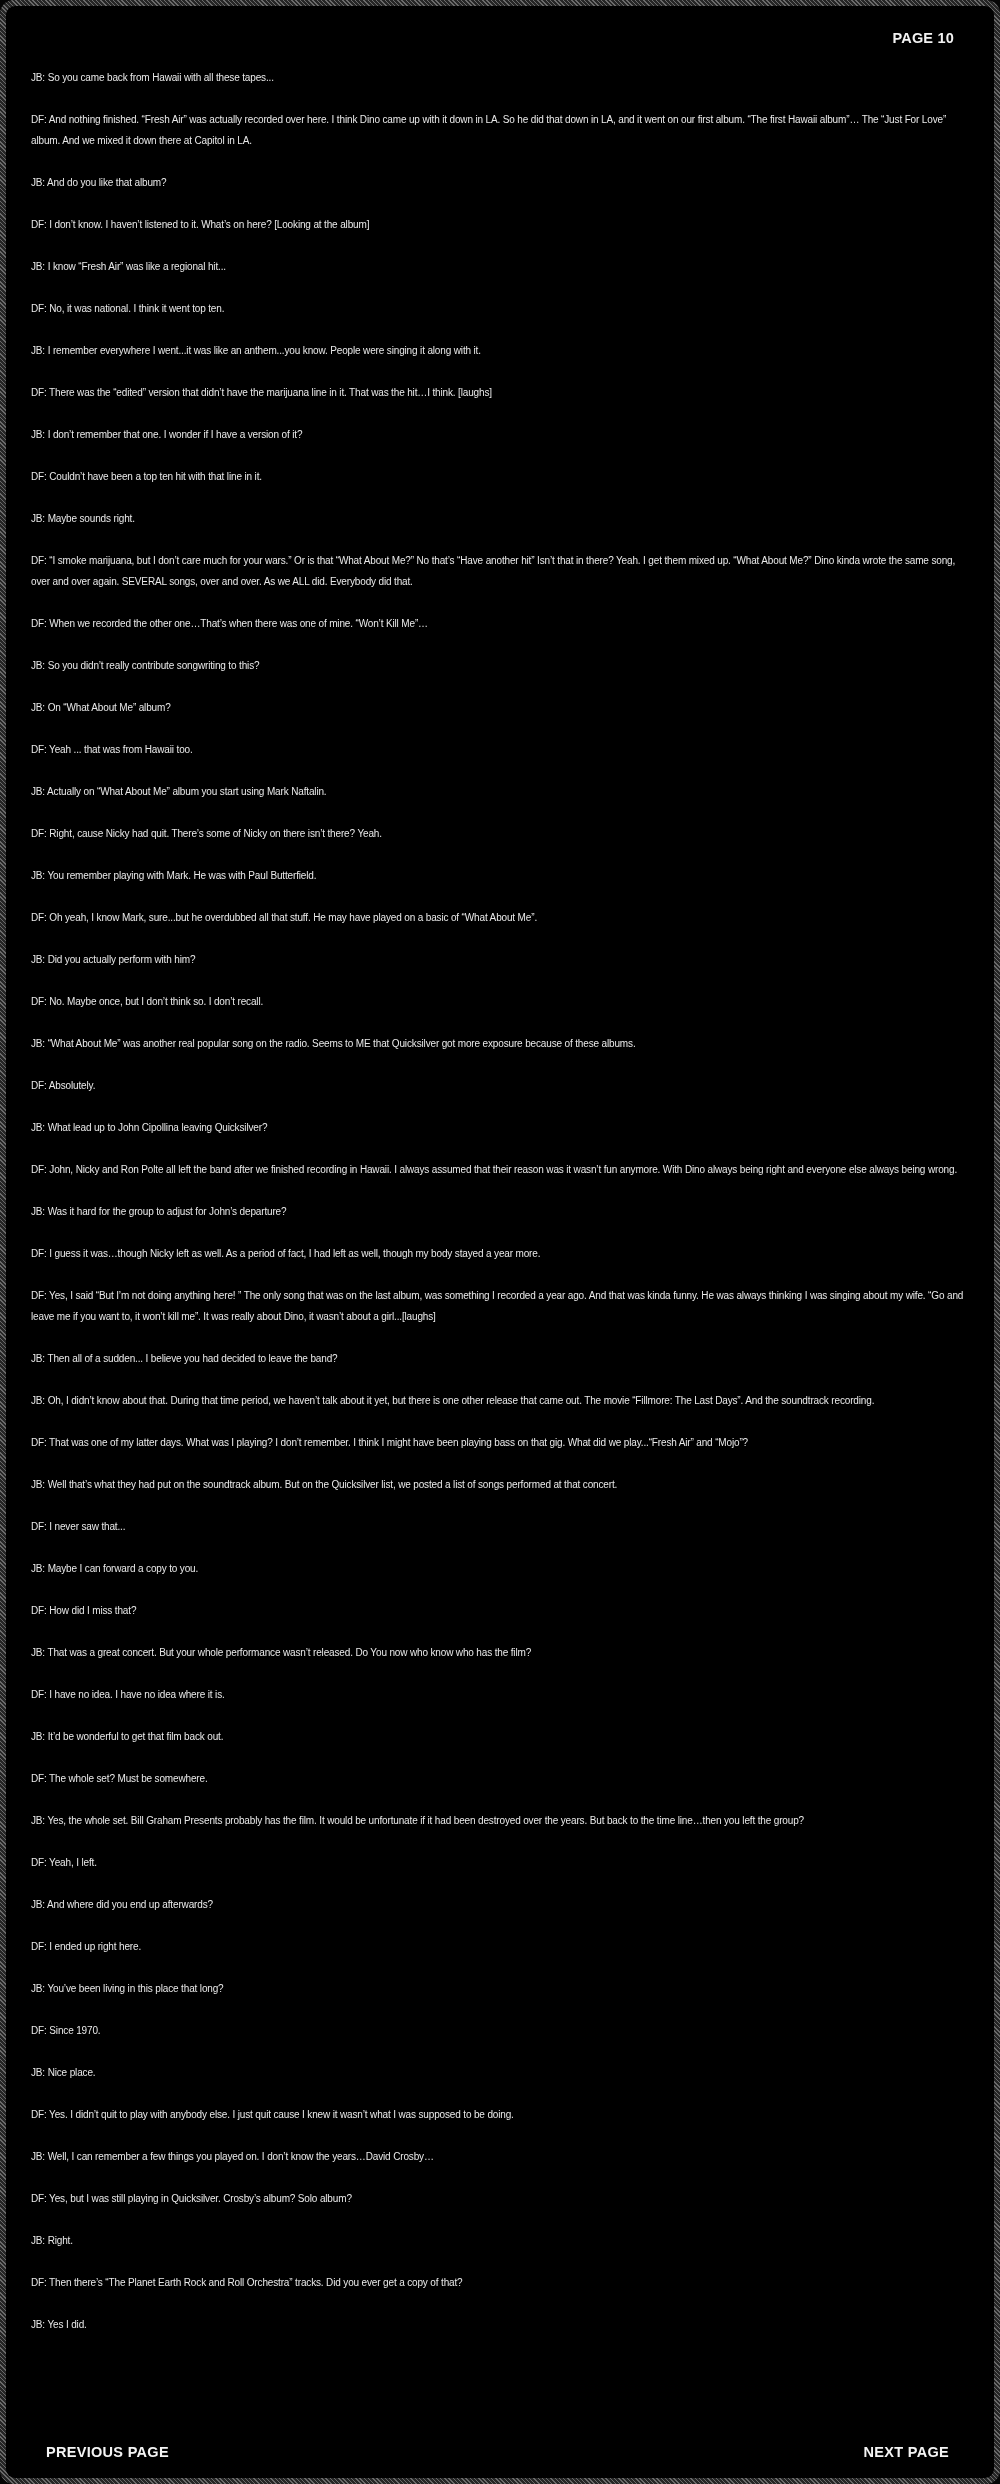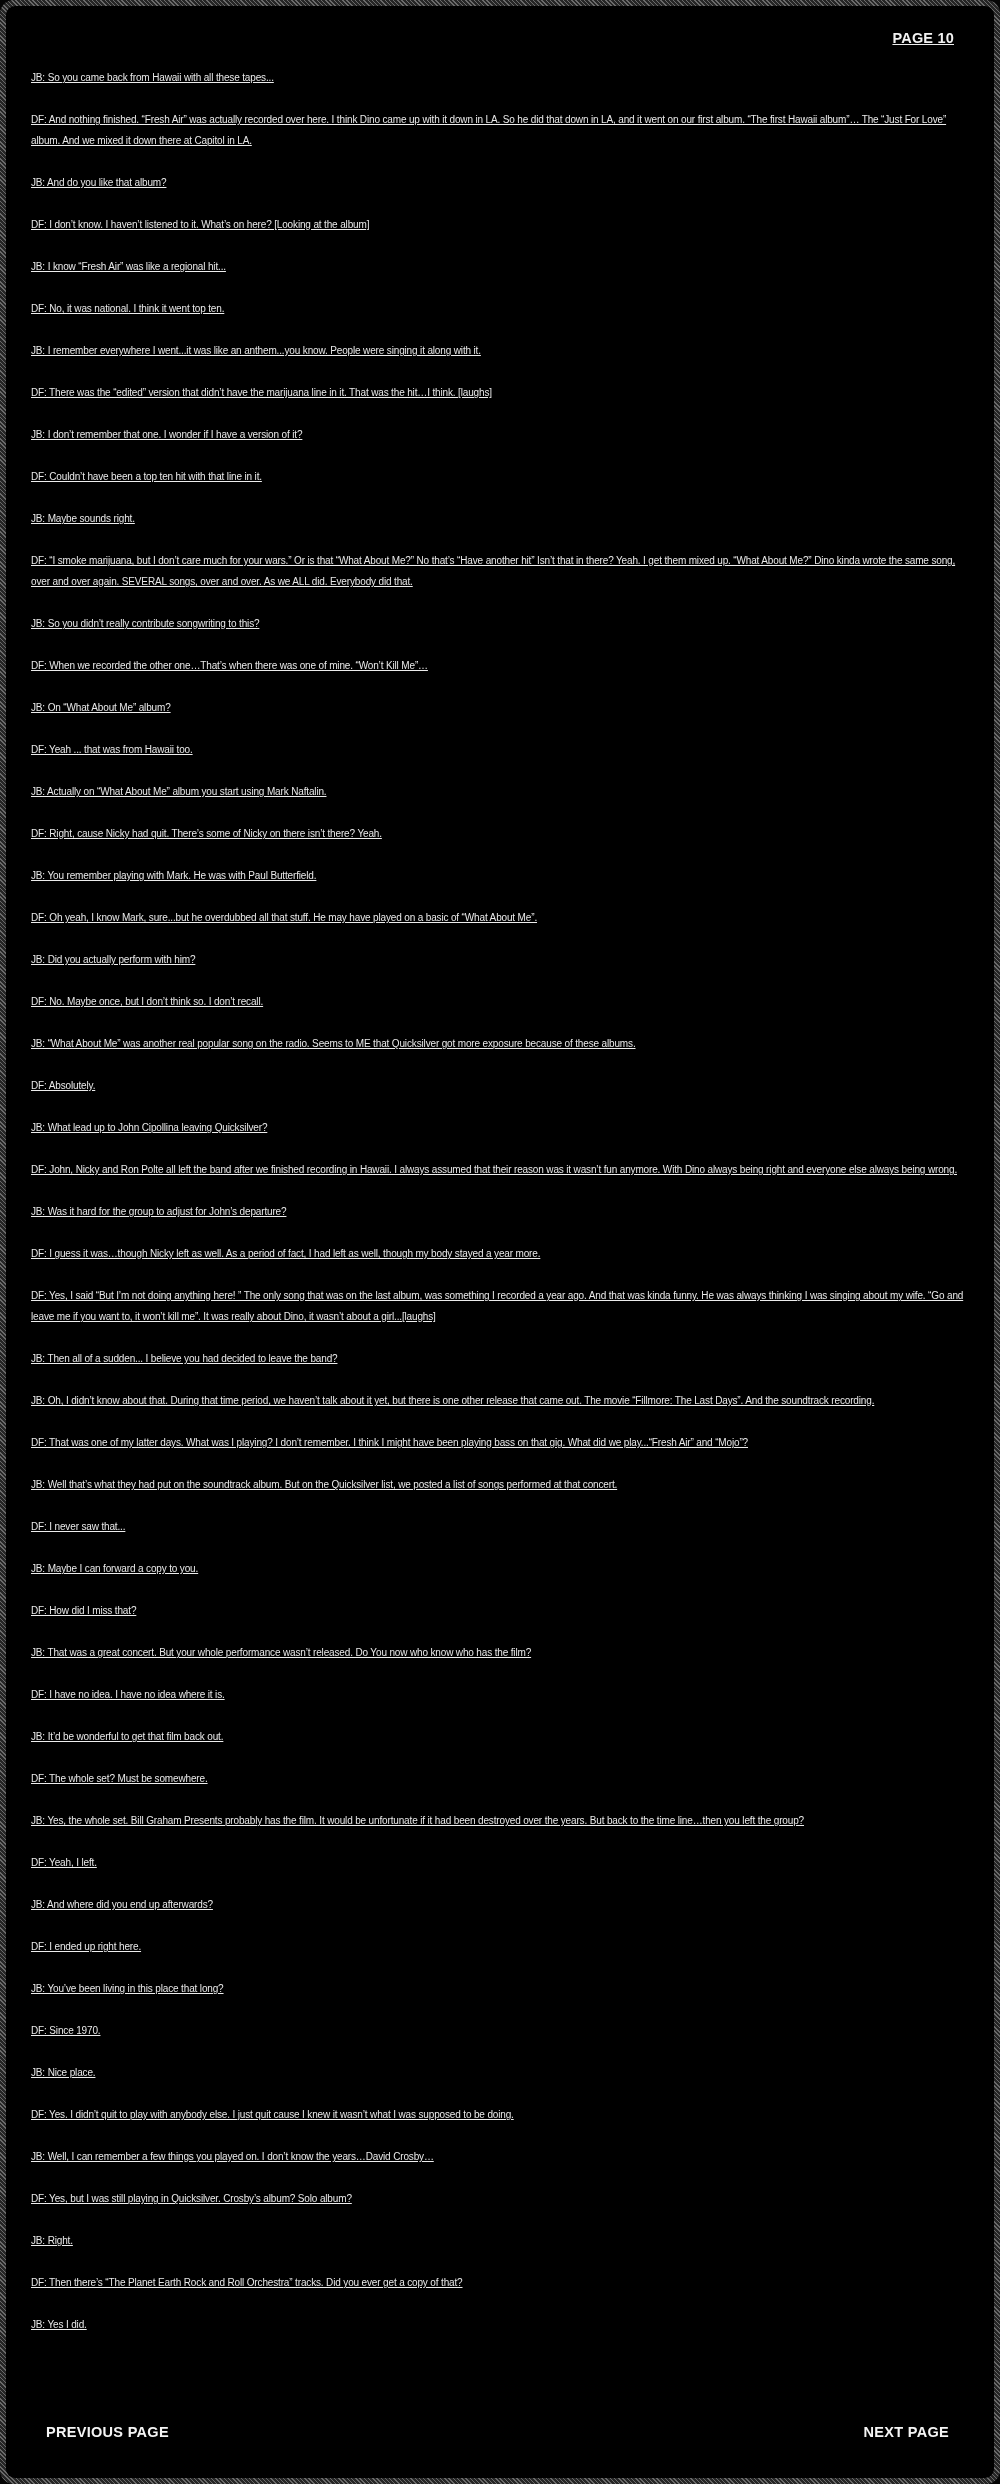--- a/index.html
+++ b/index.html
@@ -22,21 +22,20 @@
   .page {
     width: 100%;
     height: 100%;
     box-sizing: border-box;
     background: #000000;
     border-radius: 9px;
     color: #ededed;
     position: relative;
     overflow: hidden;
     padding: 12px 25px 60px 25px;
-    text-decoration: underline;
   }
   .page-number {
     text-align: right;
     font-weight: bold;
     font-size: 14.5px;
     letter-spacing: 0.2px;
     margin: 12px 15px 0 0;
     color: #f2f2f2;
   }
   .transcript {
@@ -45,21 +44,21 @@
     letter-spacing: -0.15px;
     color: #e9e9e9;
   }
   .transcript p {
     margin: 21px 0;
   }
   .nav {
     position: absolute;
     left: 40px;
     right: 45px;
-    bottom: 38px;
+    bottom: 18px;
     display: flex;
     justify-content: space-between;
     align-items: center;
   }
   .nav-link {
     font-weight: bold;
     font-size: 14.5px;
     letter-spacing: 0.3px;
     color: #f5f5f5;
     text-decoration: none;
@@ -80,22 +79,22 @@
         <p>JB: And do you like that album?</p>
         <p>DF: I don’t know. I haven’t listened to it. What’s on here? [Looking at the album]</p>
         <p>JB: I know “Fresh Air” was like a regional hit...</p>
         <p>DF: No, it was national. I think it went top ten.</p>
         <p>JB: I remember everywhere I went...it was like an anthem...you know. People were singing it along with it.</p>
         <p>DF: There was the “edited” version that didn’t have the marijuana line in it. That was the hit…I think. [laughs]</p>
         <p>JB: I don’t remember that one. I wonder if I have a version of it?</p>
         <p>DF: Couldn’t have been a top ten hit with that line in it.</p>
         <p>JB: Maybe sounds right.</p>
         <p>DF: “I smoke marijuana, but I don’t care much for your wars.” Or is that “What About Me?” No that’s “Have another hit” Isn’t that in there? Yeah. I get them mixed up. “What About Me?” Dino kinda wrote the same song, over and over again. SEVERAL songs, over and over. As we ALL did. Everybody did that.</p>
+        <p>DF: When we recorded the other one…That’s when there was one of mine. “Won’t Kill Me”…</p>
         <p>JB: So you didn’t really contribute songwriting to this?</p>
-        <p>DF: When we recorded the other one…That’s when there was one of mine. “Won’t Kill Me”…</p>
         <p>JB: On “What About Me” album?</p>
         <p>DF: Yeah ... that was from Hawaii too.</p>
         <p>JB: Actually on “What About Me” album you start using Mark Naftalin.</p>
         <p>DF: Right, cause Nicky had quit. There’s some of Nicky on there isn’t there? Yeah.</p>
         <p>JB: You remember playing with Mark. He was with Paul Butterfield.</p>
         <p>DF: Oh yeah, I know Mark, sure...but he overdubbed all that stuff. He may have played on a basic of “What About Me”.</p>
         <p>JB: Did you actually perform with him?</p>
         <p>DF: No. Maybe once, but I don’t think so. I don’t recall.</p>
         <p>JB: “What About Me” was another real popular song on the radio. Seems to ME that Quicksilver got more exposure because of these albums.</p>
         <p>DF: Absolutely.</p>

